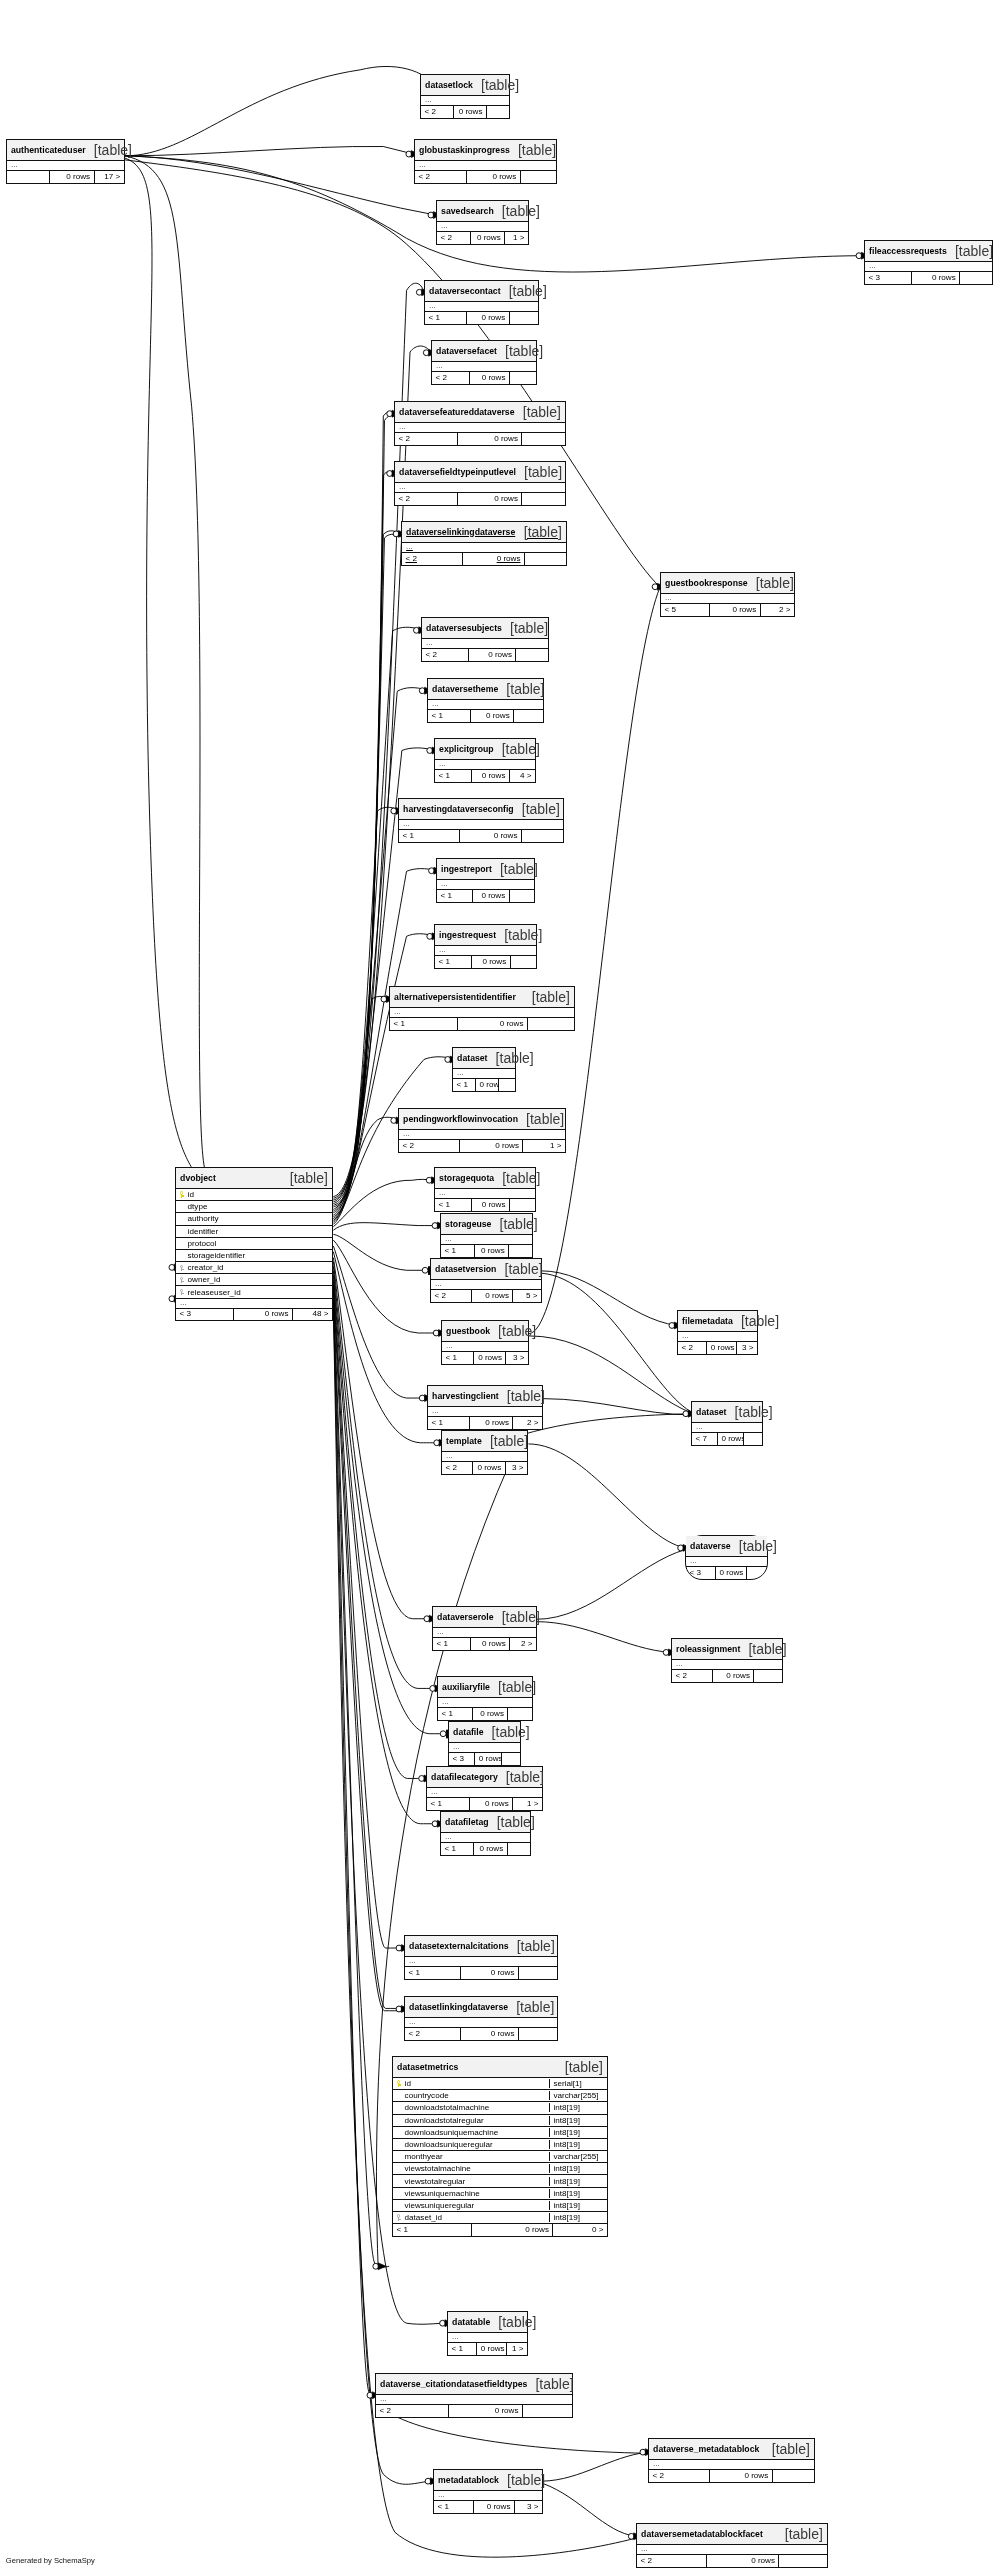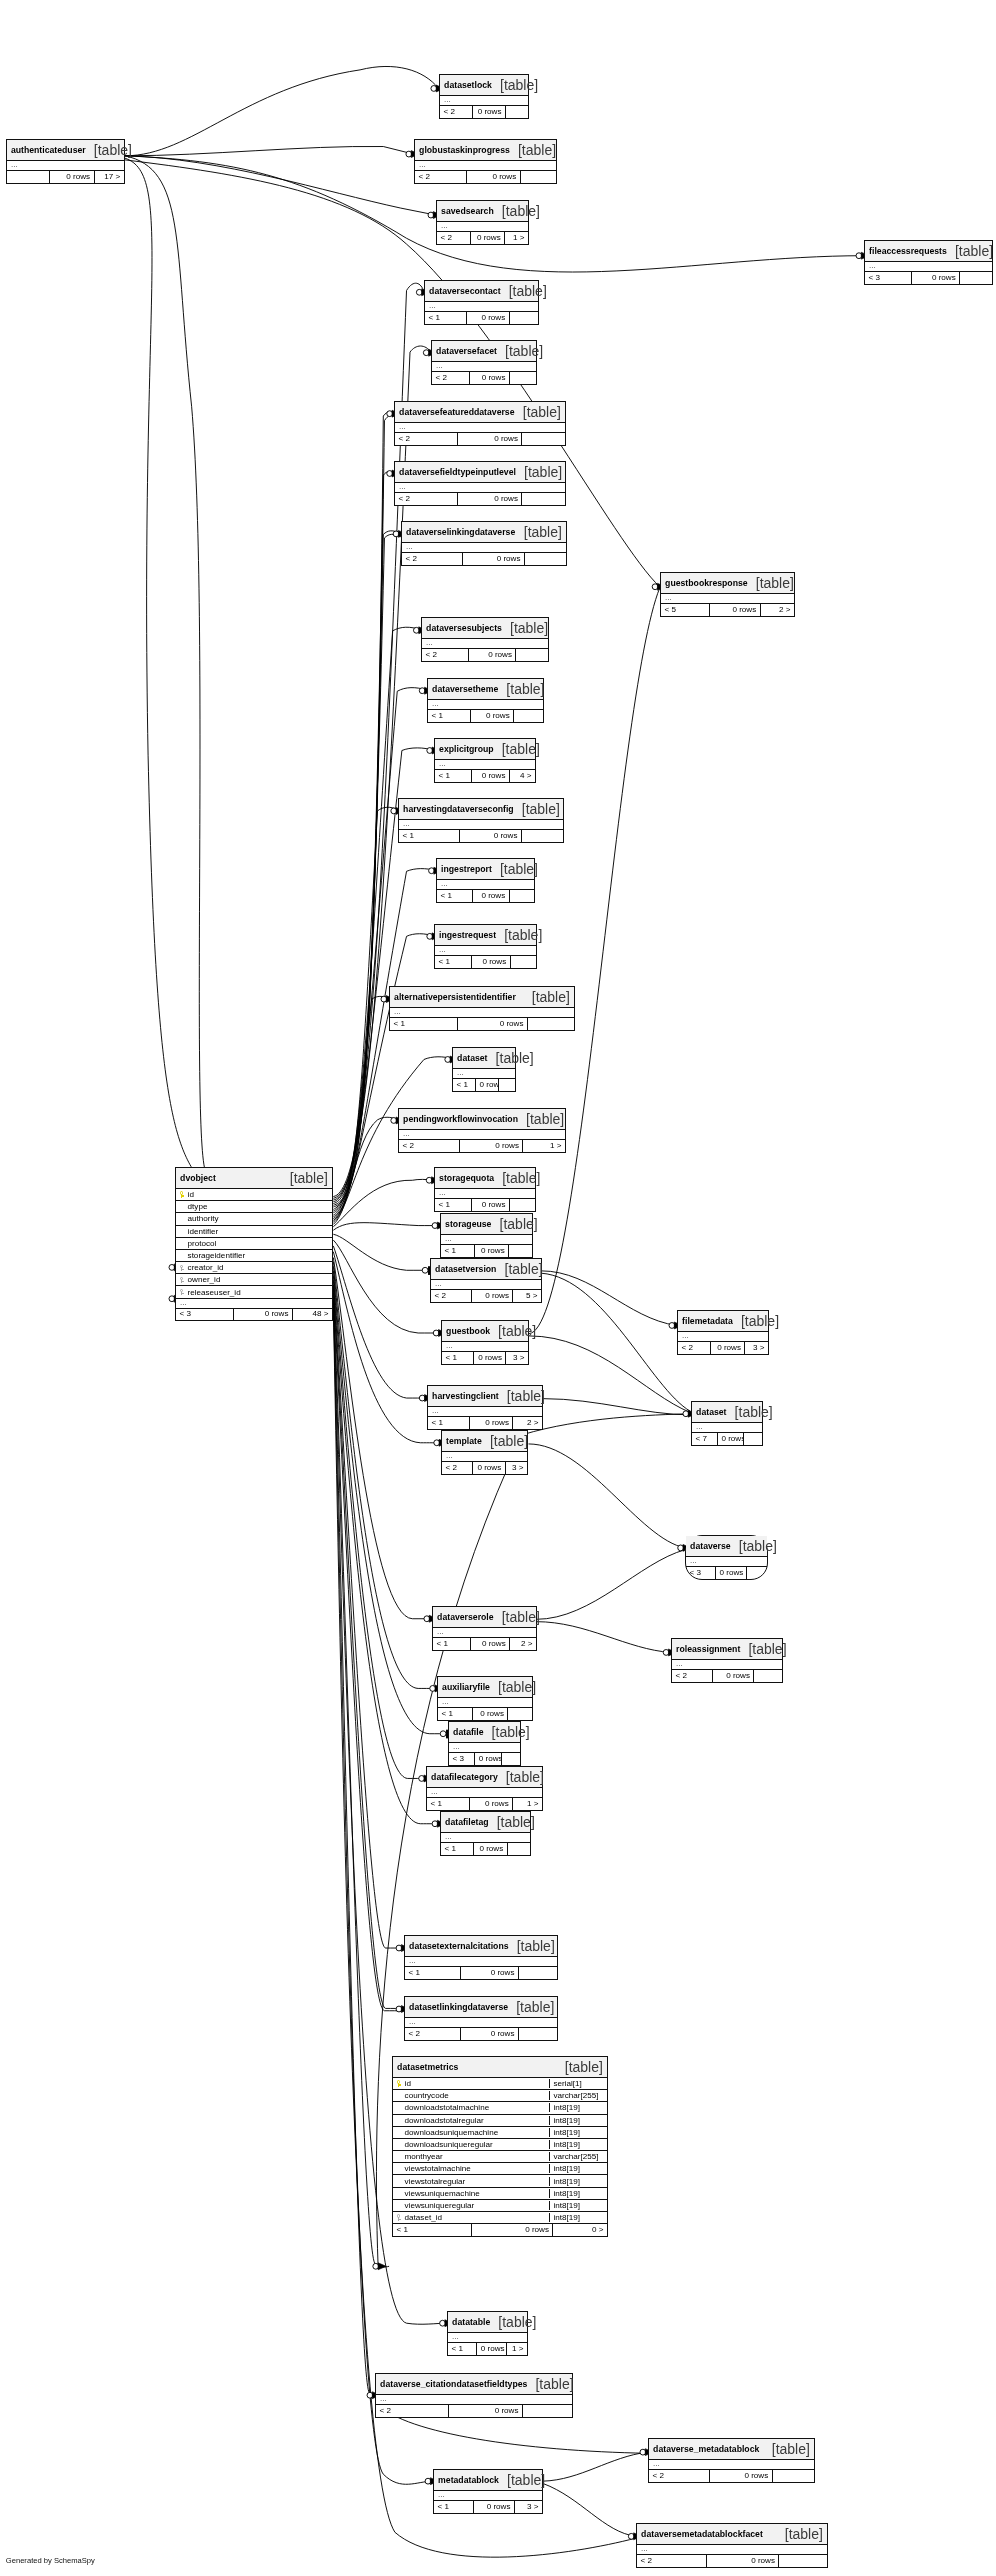--- a/index.html
+++ b/index.html
@@ -213,21 +213,21 @@
           <span>authenticateduser</span>
           <span class="tag">[table]</span>
         </div>
         <div class="ell">...</div>
         <div class="foot">
           <span class="c c1"></span>
           <span class="c c2">0 rows</span>
           <span class="c c3">17 &gt;</span>
         </div>
       </div>
-      <div class="tbl" style="left: 439px; top: 74px; width: 90px;">
+      <div class="tbl" style="left: 420px; top: 74px; width: 90px;">
         <div class="hdr">
           <span>datasetlock</span>
           <span class="tag">[table]</span>
         </div>
         <div class="ell">...</div>
         <div class="foot">
           <span class="c c1">&lt; 2</span>
           <span class="c c2">0 rows</span>
           <span class="c c3"></span>
         </div>
@@ -309,21 +309,21 @@
           <span>dataversefieldtypeinputlevel</span>
           <span class="tag">[table]</span>
         </div>
         <div class="ell">...</div>
         <div class="foot">
           <span class="c c1">&lt; 2</span>
           <span class="c c2">0 rows</span>
           <span class="c c3"></span>
         </div>
       </div>
-      <div class="tbl" style="left: 401px; top: 521px; width: 166px;">
+      <div class="tbl" style="left: 401px; top: 521px; width: 166px; text-decoration: underline;">
         <div class="hdr">
           <span>dataverselinkingdataverse</span>
           <span class="tag">[table]</span>
         </div>
         <div class="ell">...</div>
         <div class="foot">
           <span class="c c1">&lt; 2</span>
           <span class="c c2">0 rows</span>
           <span class="c c3"></span>
         </div>
@@ -477,21 +477,21 @@
           <span>datasetversion</span>
           <span class="tag">[table]</span>
         </div>
         <div class="ell">...</div>
         <div class="foot">
           <span class="c c1">&lt; 2</span>
           <span class="c c2">0 rows</span>
           <span class="c c3">5 &gt;</span>
         </div>
       </div>
-      <div class="tbl" style="left: 677px; top: 1310px; width: 92px;">
+      <div class="tbl" style="left: 677px; top: 1310px; width: 81px;">
         <div class="hdr">
           <span>filemetadata</span>
           <span class="tag">[table]</span>
         </div>
         <div class="ell">...</div>
         <div class="foot">
           <span class="c c1">&lt; 2</span>
           <span class="c c2">0 rows</span>
           <span class="c c3">3 &gt;</span>
         </div>

